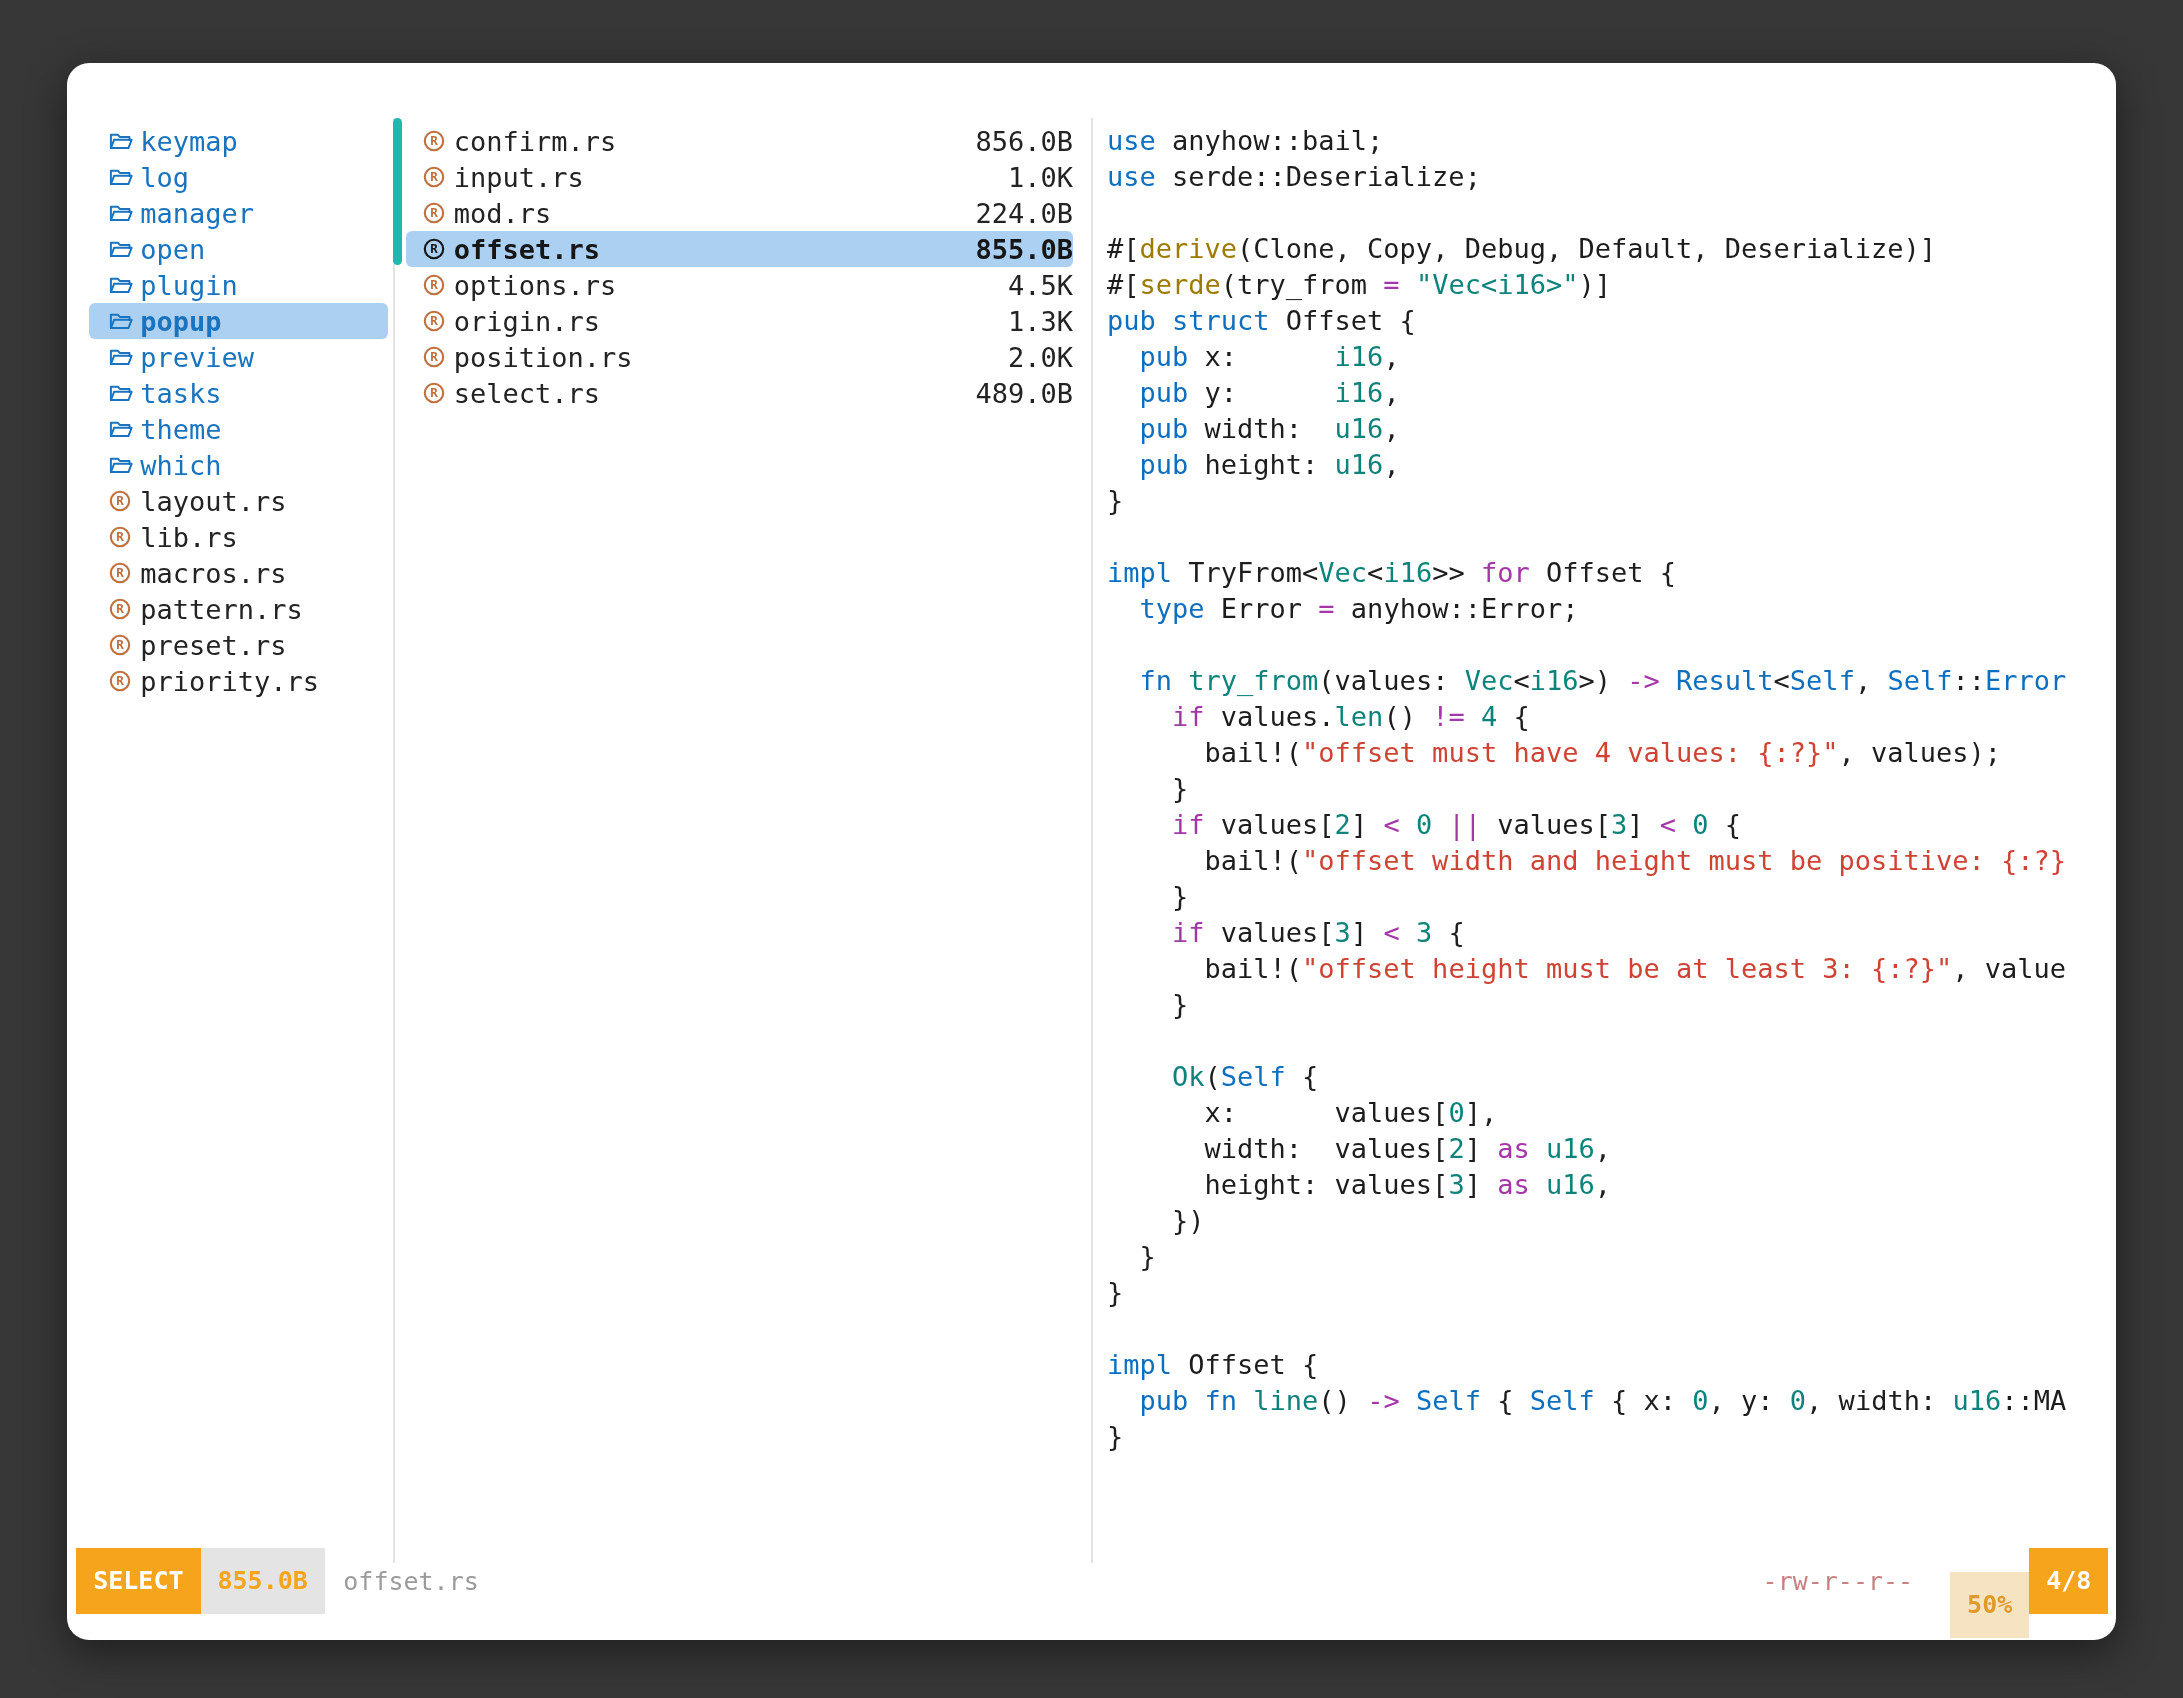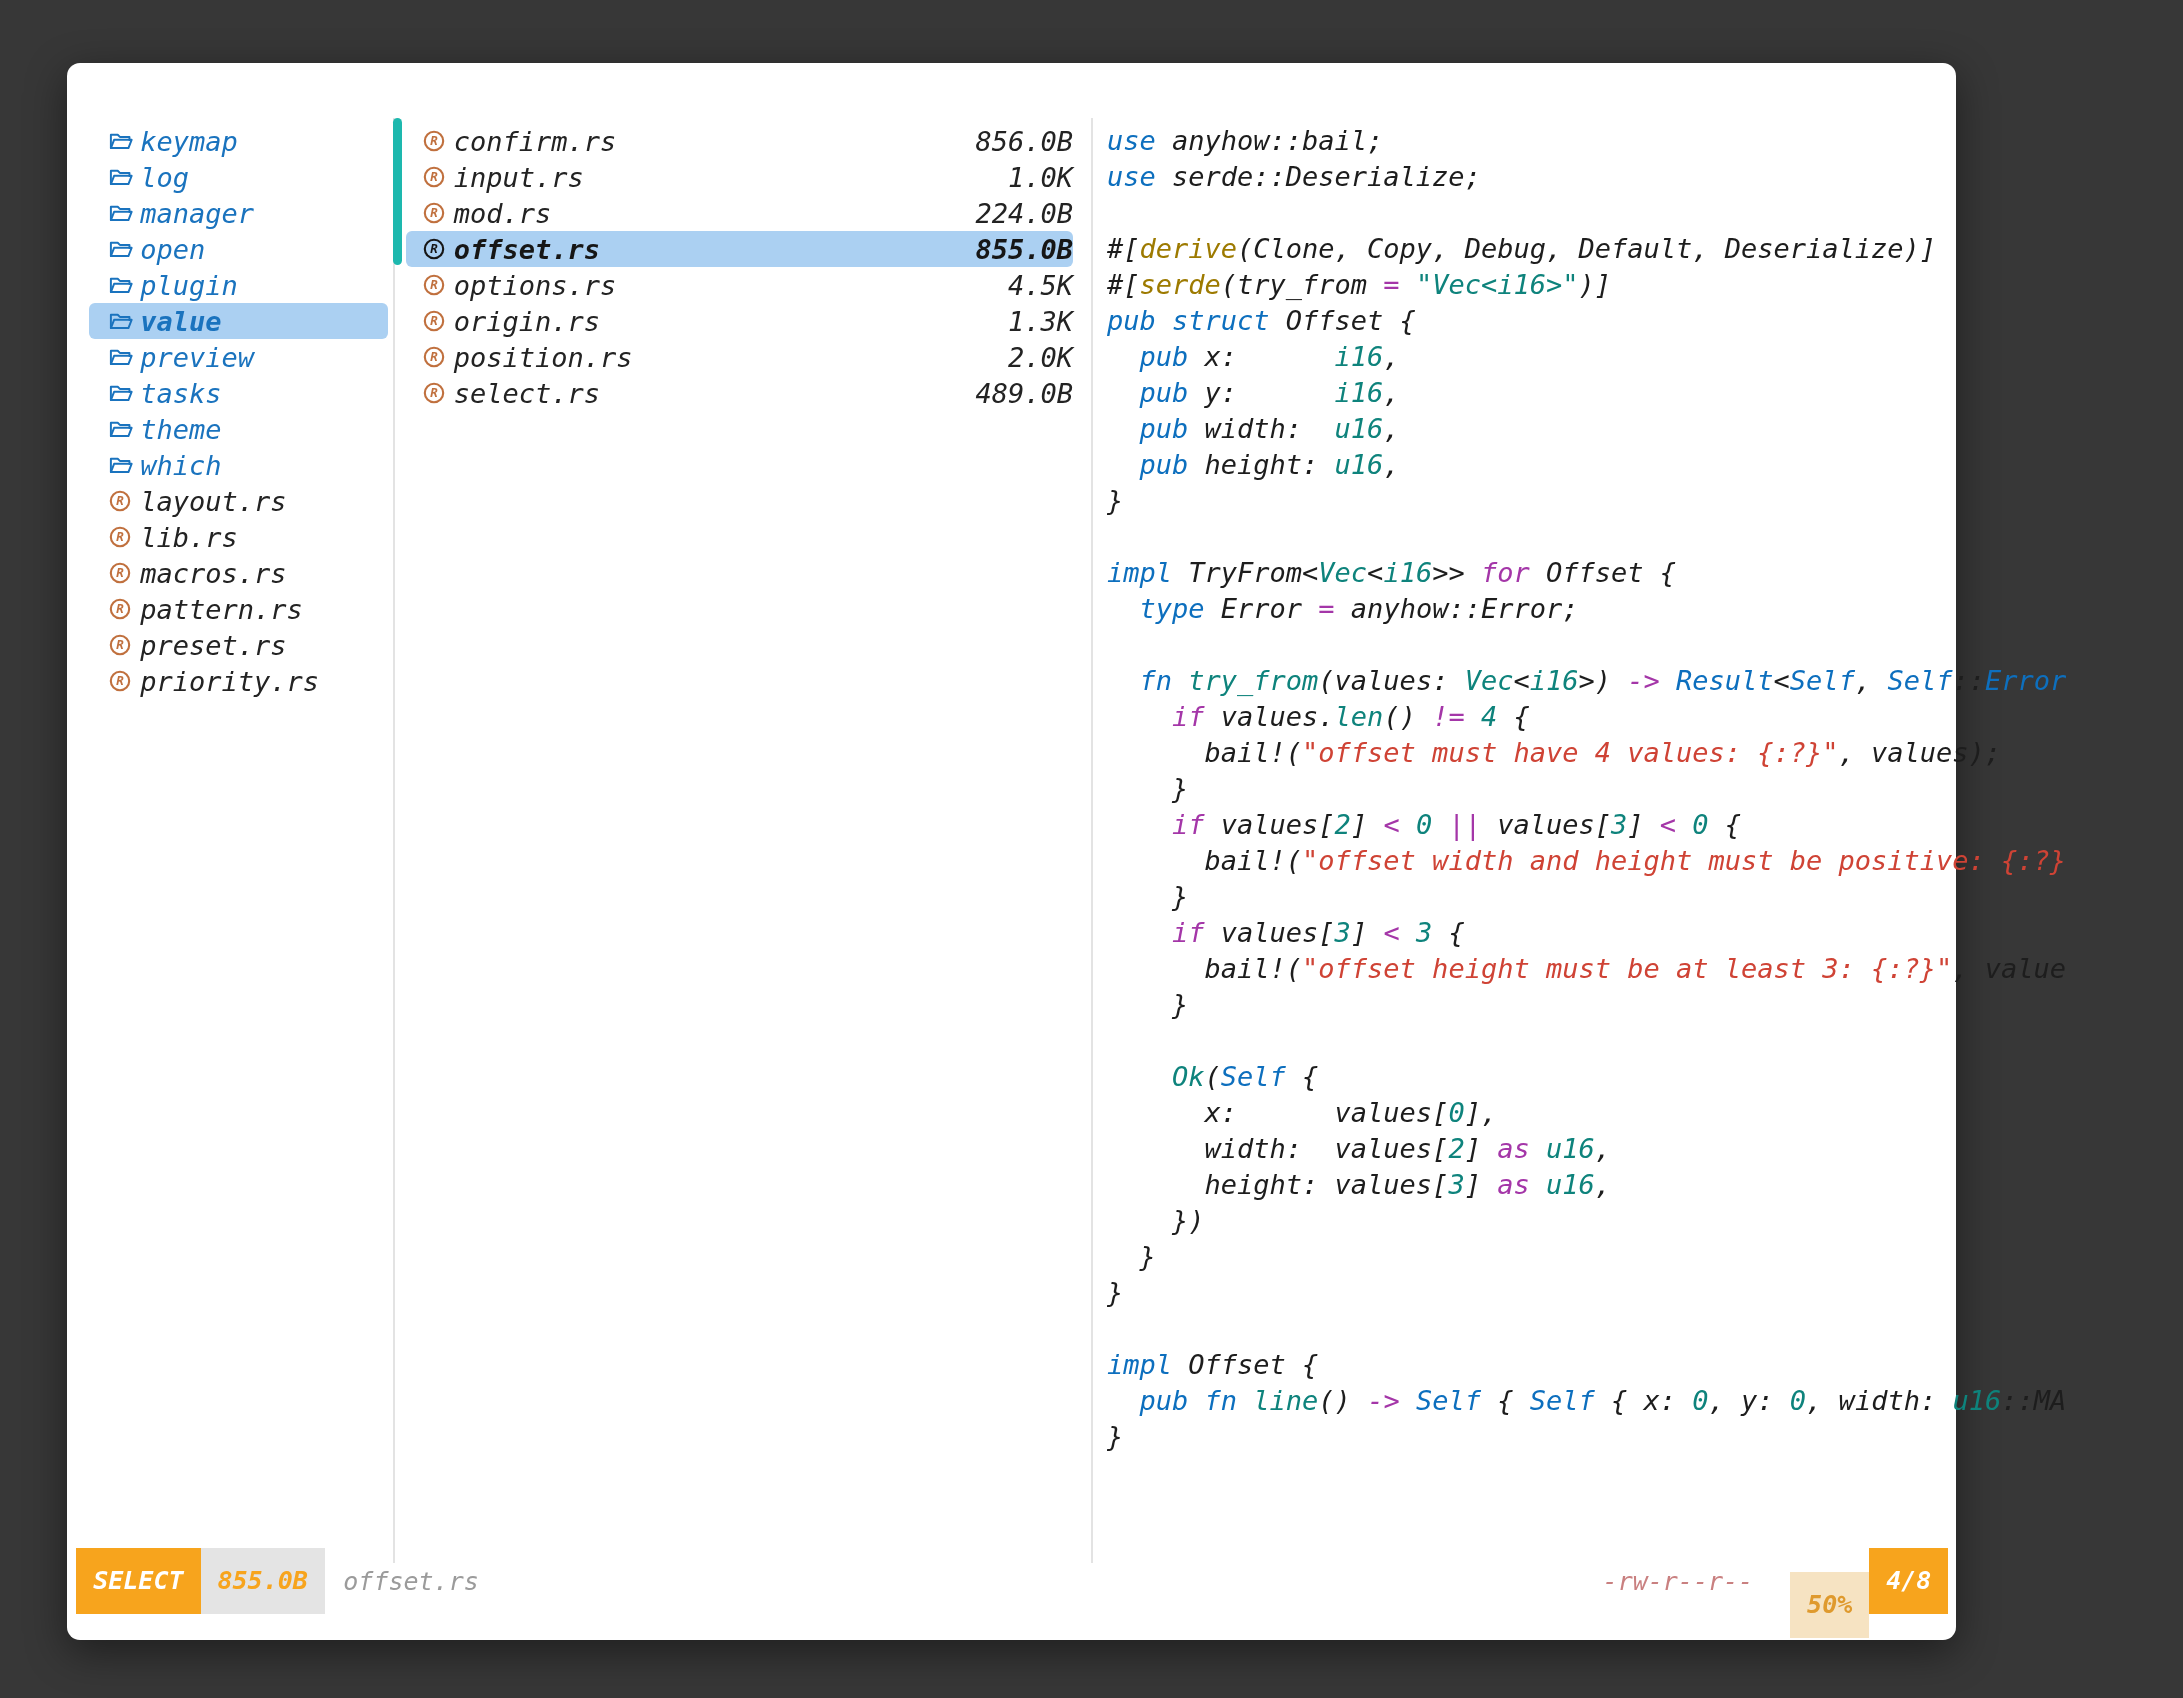--- a/index.html
+++ b/index.html
@@ -2,24 +2,23 @@
 <html style="--backdrop-gray: #373737; --window-white: #ffffff; --accent-orange: #f7a41d; --selection-blue: #abd0f2; --scrollbar-teal: #1db8ae; --folder-blue: #1a73be; --rust-orange: #c0703e; --tk-d: #1d1d1d; --tk-k: #0d6fbe; --tk-p: #a436a8; --tk-t: #0e837c; --tk-s: #cf4335; --tk-a: #9d7a00;font-size:13.4px"><head>
 <meta charset="utf-8">
 <style>
   html,body{margin:0;padding:0;}
   body{
     width:2183px;height:1698px;position:relative;overflow:hidden;
     background:var(--backdrop-gray,#373737);
     font-family:"DejaVu Sans Mono", monospace;
   }
   .window{
-    position:absolute;left:67px;top:63px;width:1889px;height:1577px;
-    background:var(--window-white,#ffffff);border-radius:13px;
+    position:absolute;left:67px;top:63px;width:2049px;height:1577px;
+    background:var(--window-white,#ffffff);border-radius:22px;
     box-shadow:0 11.7px 42px rgba(0,0,0,0.45);
-    font-style:italic;
   }
   .pane{position:absolute;top:60px;}
   .parent-pane{left:22px;width:299px;}
   .list-pane{left:327px;width:696px;}
   .preview-pane{left:1040px;width:1007px;overflow:hidden;}
   .sep{position:absolute;top:55px;bottom:77px;width:1.7px;background:#e3e3e3;}
   .sep1{left:326px;}
   .sep2{left:1024px;}
   .scrollbar{
     position:absolute;left:326px;top:55px;width:9.2px;height:147px;
@@ -111,21 +110,21 @@
         </span>
         <span class="label">plugin</span>
       </div>
       <div class="row dir selected">
         <span class="icon">
           <svg viewBox="0 0 24 22" width="26" height="22.7">
             <path d="M2.2 17.5 V4.6 h6.6 l2.1 2.1 h9.3 v2.9" fill="none" stroke="currentColor" stroke-width="1.9" stroke-linecap="round" stroke-linejoin="round"></path>
             <path d="M2.2 17.5 l3.1 -8 h17 l-3.1 8 z" fill="none" stroke="currentColor" stroke-width="1.9" stroke-linejoin="round"></path>
           </svg>
         </span>
-        <span class="label">value</span>
+        <span class="label">popup</span>
       </div>
       <div class="row dir">
         <span class="icon">
           <svg viewBox="0 0 24 22" width="26" height="22.7">
             <path d="M2.2 17.5 V4.6 h6.6 l2.1 2.1 h9.3 v2.9" fill="none" stroke="currentColor" stroke-width="1.9" stroke-linecap="round" stroke-linejoin="round"></path>
             <path d="M2.2 17.5 l3.1 -8 h17 l-3.1 8 z" fill="none" stroke="currentColor" stroke-width="1.9" stroke-linejoin="round"></path>
           </svg>
         </span>
         <span class="label">preview</span>
       </div>

